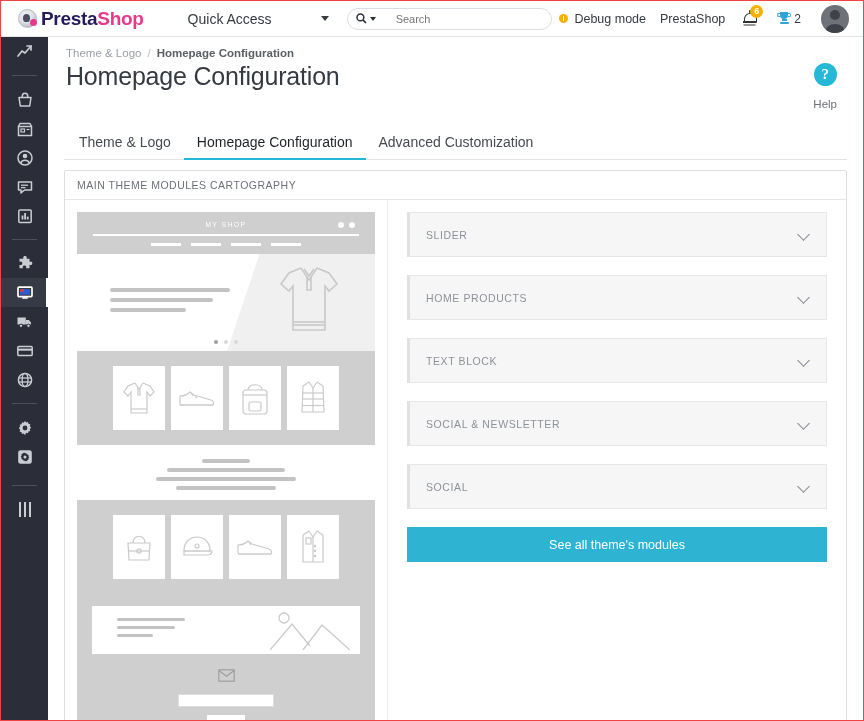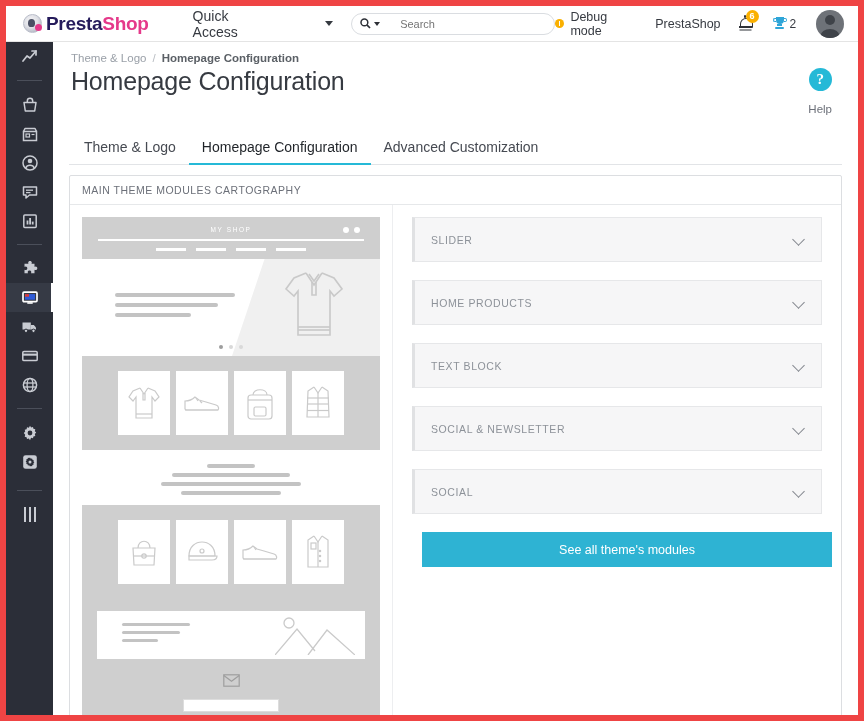--- a/index.html
+++ b/index.html
@@ -6,21 +6,21 @@
   html, body {
     width: 864px; height: 721px;
     background: #ffffff;
     font-family: "Liberation Sans", sans-serif;
     overflow: hidden;
   }
   .screen {
     position: relative;
     width: 864px; height: 721px;
     background: #ec4899;
-    border: 6px solid #ef4444;
+    border: 1px solid #ef4444;
     overflow: hidden;
   }
 
   
   .topbar {
     position: absolute; top: 0; left: 0; right: 0; height: 36px;
     background: #ffffff;
     border-bottom: 1px solid #e4e4e4;
     display: flex; align-items: center;
     z-index: 30;
@@ -255,21 +255,20 @@
     width: 8px; height: 8px;
     border-right: 1.6px solid #82868d; border-bottom: 1.6px solid #82868d;
     transform: rotate(45deg);
   }
   .cta-btn {
     height: 35px; background: #2eb3d3; color: #fff;
     display: flex; align-items: center; justify-content: center;
     font-size: 12.5px; cursor: pointer; border: none; width: 100%;
     font-family: "Liberation Sans", sans-serif;
     margin-top: 2px;
-    margin-left: 10px;
   }
 
   
   .wf { width: 100%; }
   .wf-shopbar {
     background: #cfcfcf; height: 42px; position: relative; padding-top: 9px;
   }
   .wf-shoptitle {
     text-align: center; font-size: 6.5px; letter-spacing: 1.6px; color: #ffffff;
   }

